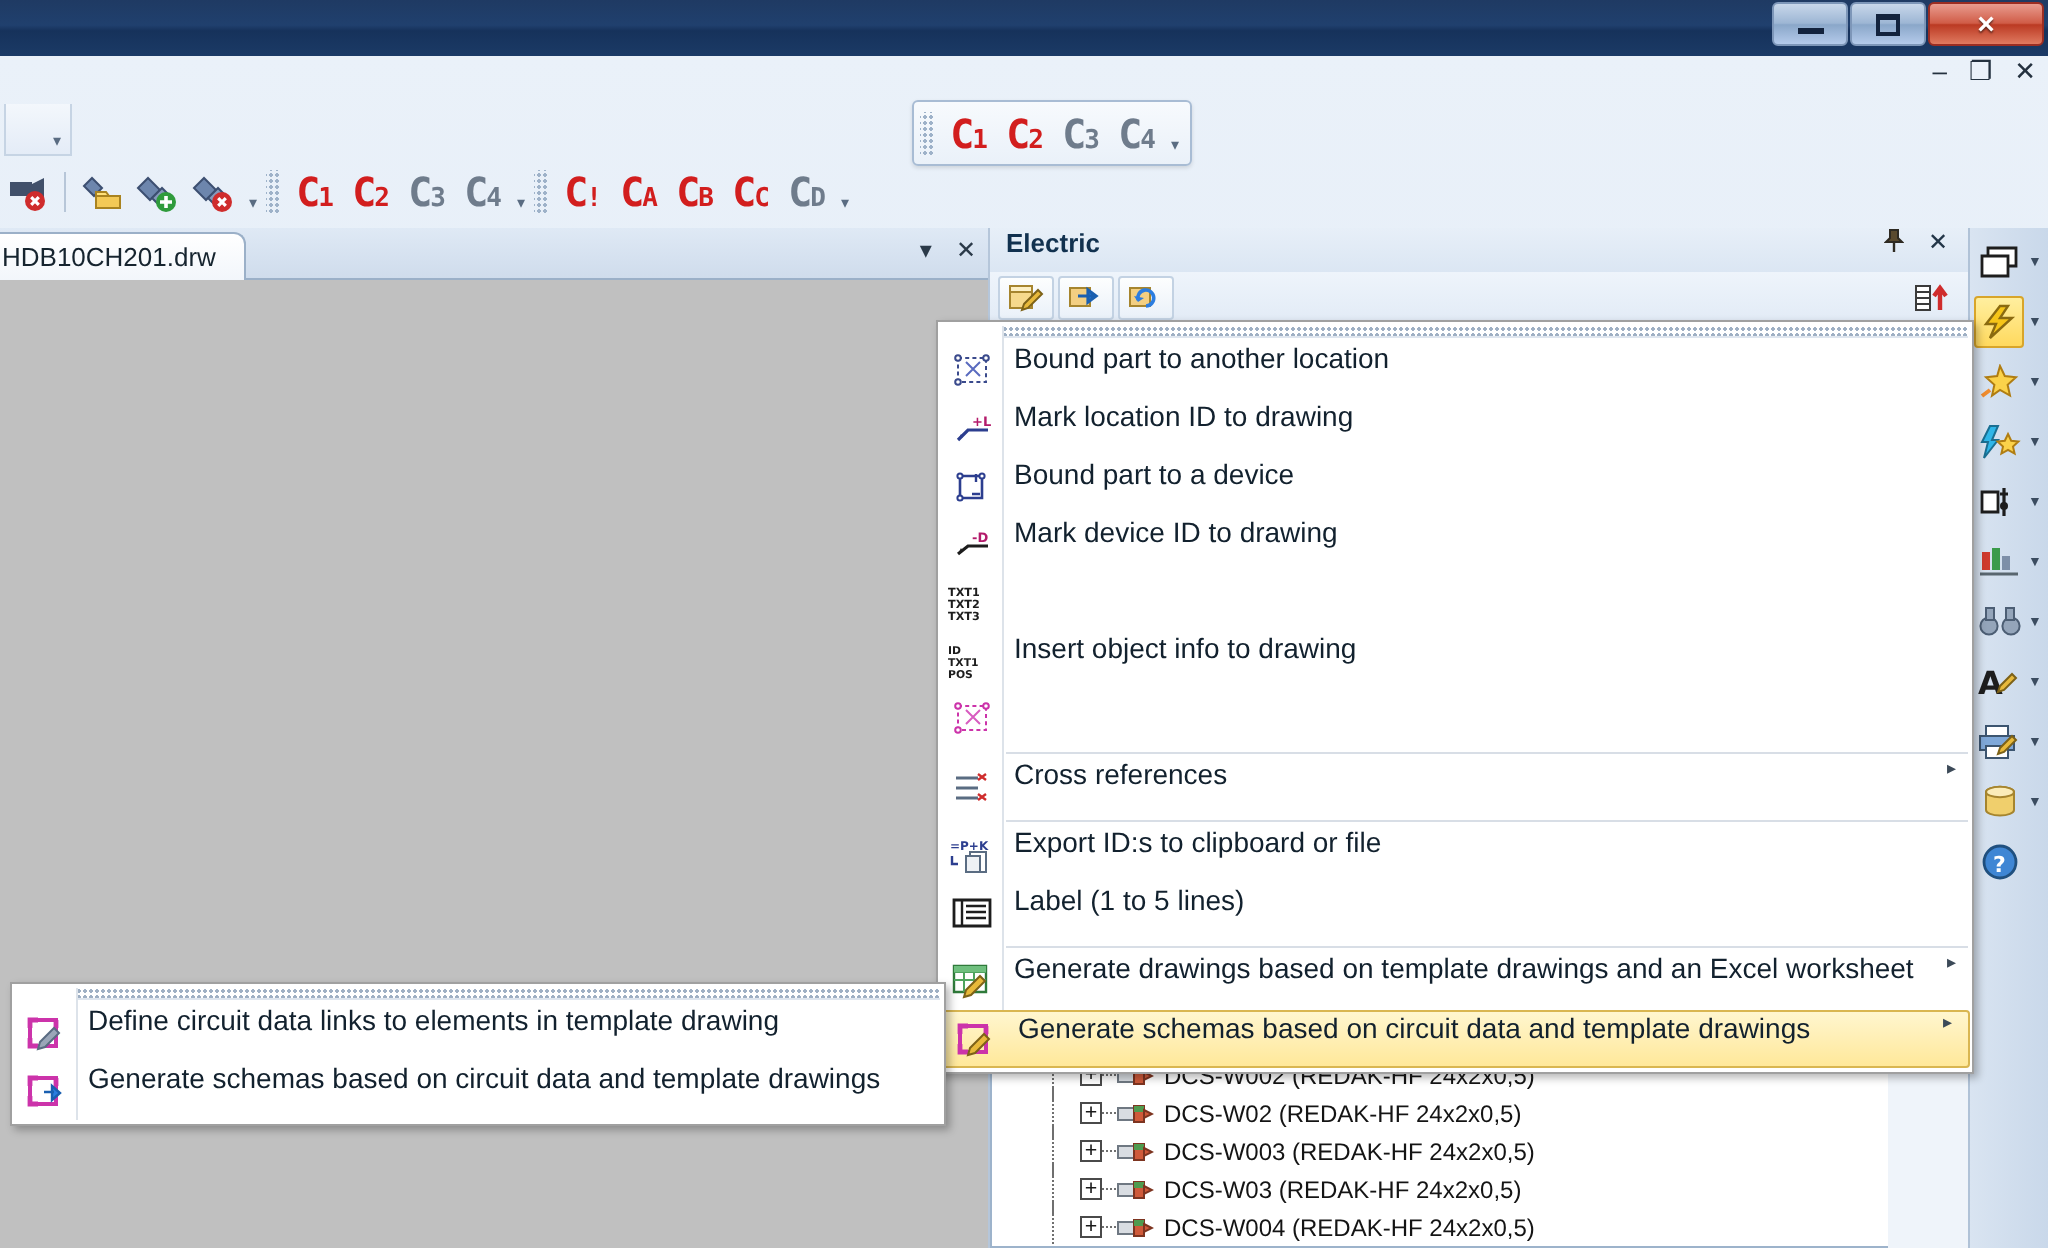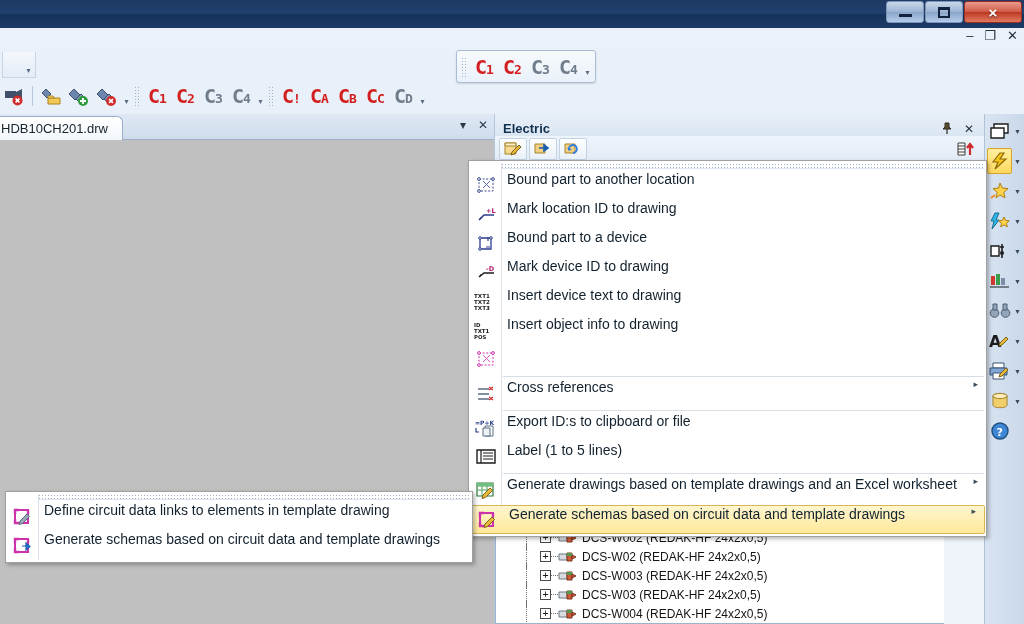--- a/index.html
+++ b/index.html
@@ -109,21 +109,21 @@
     background: #c0c0c0;
   }
 
   
   .panel {
     position: absolute; left: 494px; top: 114px; width: 490px; height: 510px;
     background: #eff4fa;
     border-left: 1px solid #b5c6da;
   }
   .panel-hd {
-    height: 22px; display: flex; align-items: flex-end; padding-left: 8px;
+    height: 22px; display: flex; align-items: flex-start; padding-left: 8px;
     font-size: 13px; font-weight: bold; color: #11314f;
     background: linear-gradient(to bottom,#e7eff8,#dbe6f3);
   }
   .panel-hd-btns { margin-left: auto; display: flex; gap: 12px; padding-right: 10px;
                    font-size: 12px; color: #233648; font-weight: normal; }
   .panel-tb {
     height: 26px; display: flex; align-items: center; padding-left: 4px; gap: 2px;
     background: linear-gradient(to bottom,#eef4fb,#e2ebf6);
     border-bottom: 1px solid #c3d2e3;
   }
@@ -643,21 +643,20 @@
   </div>
 
   <div class="mi">
     <span class="mi-ico">
       <svg width="24" height="19" viewBox="0 0 24 19">
             <text x="0" y="6" font-family="DejaVu Sans, sans-serif" font-size="5.6" font-weight="bold" fill="#1d1d1d">TXT1</text>
             <text x="0" y="12" font-family="DejaVu Sans, sans-serif" font-size="5.6" font-weight="bold" fill="#1d1d1d">TXT2</text>
             <text x="0" y="18" font-family="DejaVu Sans, sans-serif" font-size="5.6" font-weight="bold" fill="#1d1d1d">TXT3</text>
           </svg>
     </span>
-    <span class="mi-txt">Insert device text to drawing</span>
   </div>
 
   <div class="mi">
     <span class="mi-ico">
       <svg width="24" height="19" viewBox="0 0 24 19">
             <text x="0" y="6" font-family="DejaVu Sans, sans-serif" font-size="5.4" font-weight="bold" fill="#1d1d1d">ID</text>
             <text x="0" y="12" font-family="DejaVu Sans, sans-serif" font-size="5.4" font-weight="bold" fill="#1d1d1d">TXT1</text>
             <text x="0" y="18" font-family="DejaVu Sans, sans-serif" font-size="5.4" font-weight="bold" fill="#1d1d1d">POS</text>
           </svg>
     </span>

